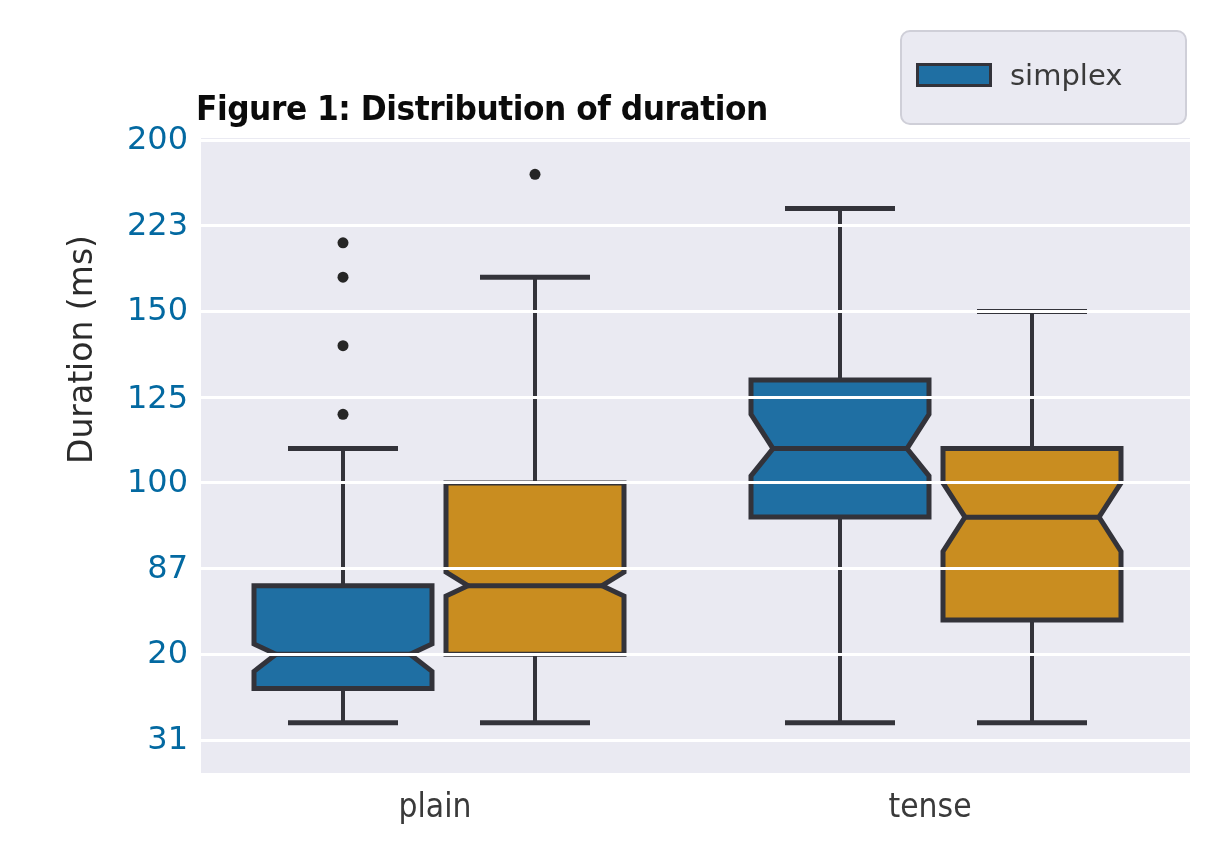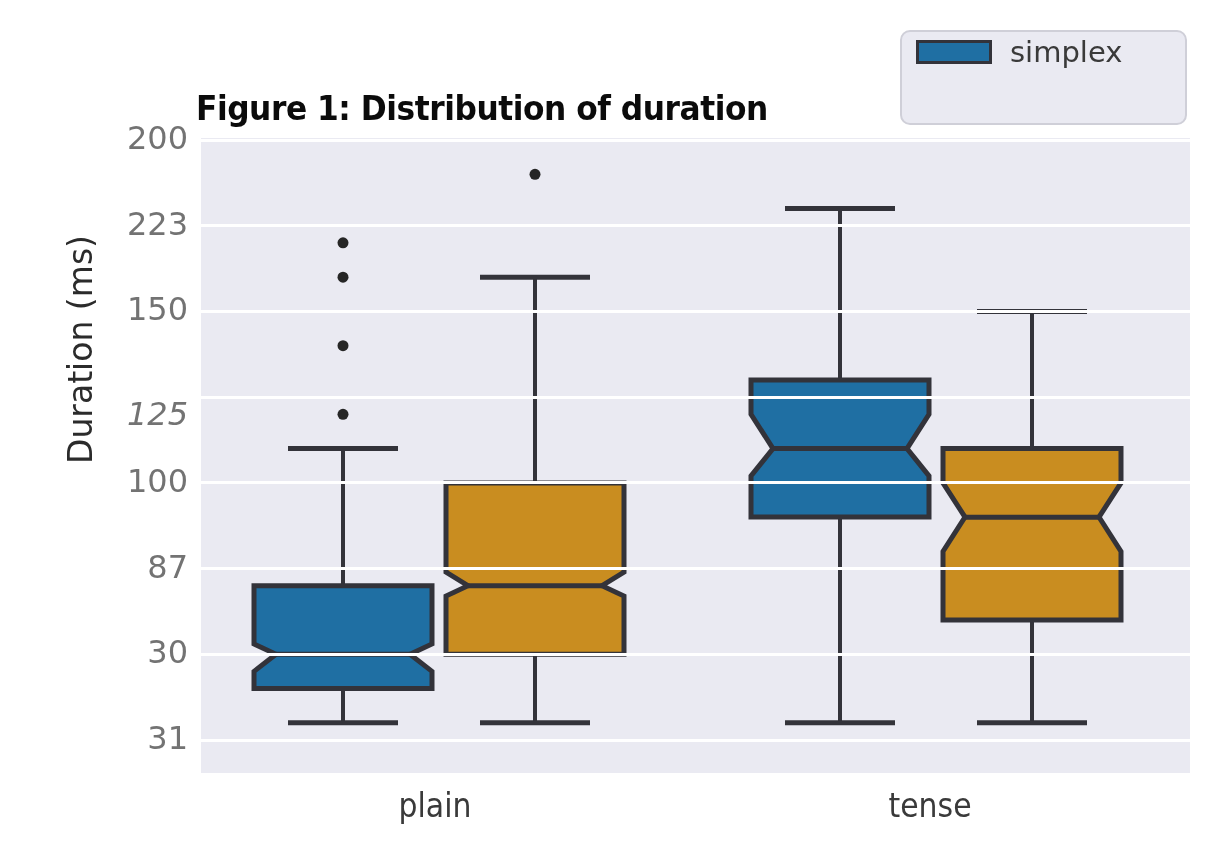--- a/index.html
+++ b/index.html
@@ -51,21 +51,21 @@
     white-space: nowrap;
   }
 
   
   .ytick {
     position: absolute;
     right: 0;
     width: 120px;
     text-align: right;
     font-size: 32px;
-    color: #737373;
+    color: #0369a1;
     line-height: 1;
   }
   #ytick-wrap {
     position: absolute;
     left: 20px;
     top: 0;
     width: 168px;
     height: 862px;
   }
   .xtick {
@@ -107,21 +107,21 @@
   #legend {
     position: absolute;
     left: 900px;
     top: 30px;
     width: 287px;
     height: 95px;
     background: #eaeaf2;
     border: 2px solid #cfcfd8;
     border-radius: 10px;
     box-sizing: border-box;
-    padding: 1px 14px;
+    padding: 24px 14px;
   }
   .legend-row {
     display: flex;
     align-items: center;
     height: 38px;
   }
   .legend-swatch {
     width: 76px;
     height: 24px;
     border: 3px solid #33333a;
@@ -141,24 +141,24 @@
 <div id="figure">
 
   <div id="chart-title">Figure 1: Distribution of duration</div>
 
   <div id="ylabel">Duration (ms)</div>
 
   <div id="ytick-wrap">
       <div class="ytick" style="top: 122px;">200</div>
       <div class="ytick" style="top: 207.714px;">223</div>
       <div class="ytick" style="top: 293.429px;">150</div>
-      <div class="ytick" style="top: 398px; font-style: italic;">125</div>
+      <div class="ytick" style="top: 381px;">125</div>
       <div class="ytick" style="top: 464.857px;">100</div>
       <div class="ytick" style="top: 550.571px;">87</div>
-      <div class="ytick" style="top: 636.286px;">30</div>
+      <div class="ytick" style="top: 636.286px;">20</div>
       <div class="ytick" style="top: 722px;">31</div>
     </div>
 
   <div id="plot-area">
     <svg id="boxes-svg" viewBox="0 0 989 635" preserveAspectRatio="none">
         <g>
           <line x1="142" y1="310.57142857142856" x2="142" y2="447.7142857142857" stroke="#33333a" stroke-width="4"></line>
           <line x1="142" y1="550.5714285714286" x2="142" y2="584.8571428571429" stroke="#33333a" stroke-width="4"></line>
           <line x1="87" y1="310.57142857142856" x2="197" y2="310.57142857142856" stroke="#33333a" stroke-width="5"></line>
           <line x1="87" y1="584.8571428571429" x2="197" y2="584.8571428571429" stroke="#33333a" stroke-width="5"></line>

